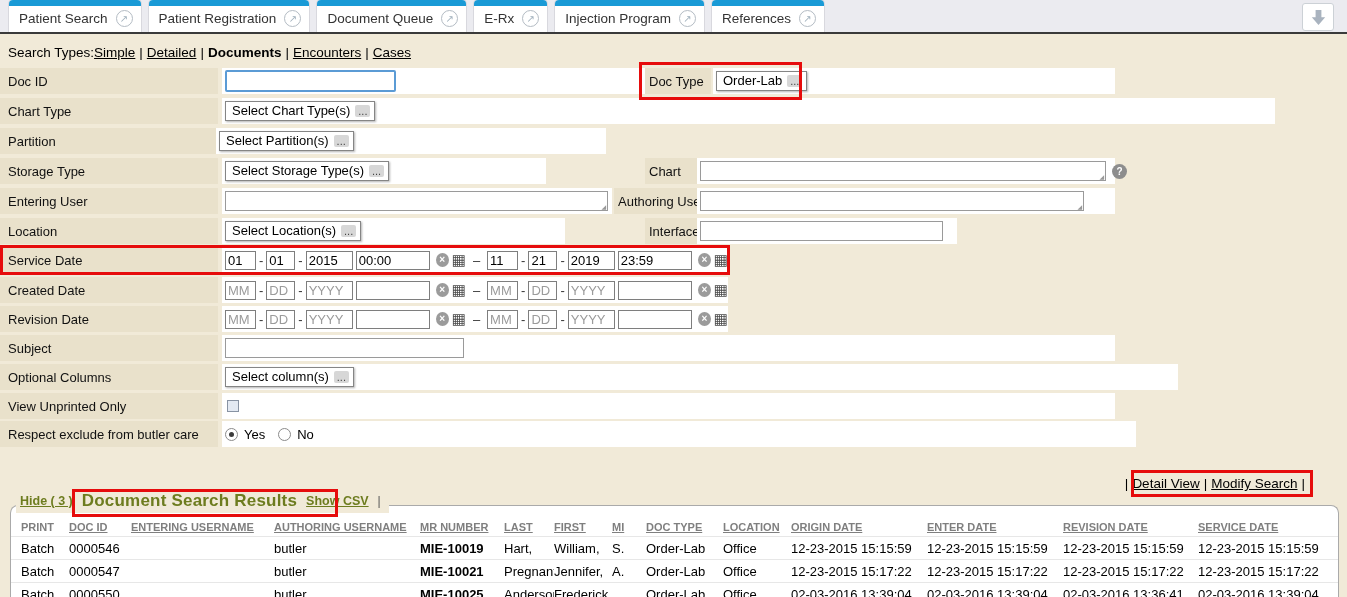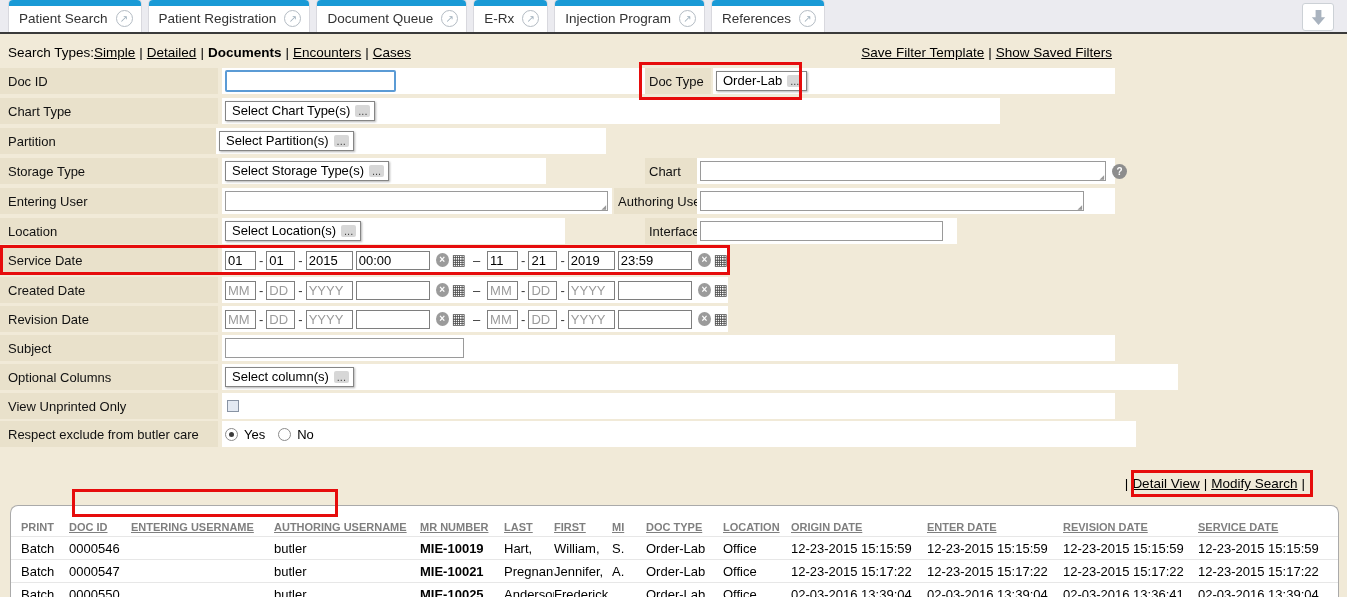--- a/index.html
+++ b/index.html
@@ -13,21 +13,21 @@
   .tabtop{height:6px;background:#199ad6}
   .tabbody{display:flex;align-items:center;gap:8px;padding:4px 8px 5px 10px}
   .tablab{font-size:13.5px;color:#333;white-space:nowrap}
   .tabico{width:17px;height:17px;border:1px solid #b4bcc4;border-radius:50%;color:#9fafbb;
           font-size:10px;display:flex;align-items:center;justify-content:center;
           font-family:"DejaVu Sans",sans-serif;flex:0 0 auto}
   .dlbtn{position:absolute;right:13px;top:3px;width:32px;height:28px;background:#fff;border:1px solid #ccd1d6;
          border-radius:3px;display:flex;align-items:center;justify-content:center;cursor:pointer}
 
   
-  .typesrow{position:absolute;top:45px;left:8px;width:1104px;display:flex;justify-content:space-between;font-size:13.5px;color:#000}
+  .typesrow{position:absolute;top:45px;left:8px;width:1104px;display:flex;font-size:13.5px;color:#000}
   .lnk{color:#000;text-decoration:underline;cursor:pointer}
   .active-type{font-weight:bold;text-decoration:none}
   .pipe{margin:0 4px;color:#000}
 
   
   .frow{position:absolute;left:0;height:26px;font-size:13px}
   .lbl{position:absolute;left:0;top:0;bottom:0;width:218px;background:#e9e1cb;padding-left:8px;
        display:flex;align-items:center;color:#111;white-space:nowrap}
   .lbl.r{left:645px;width:66px;padding-left:4px;overflow:visible}
   .lbl.r2{left:614px;width:83px;padding-left:4px}
@@ -138,42 +138,39 @@
       <svg width="15" height="17" viewBox="0 0 15 17">
         <path d="M4.6 1 h5.8 v7.2 h3.8 L7.5 16 0.8 8.2 h3.8 z" fill="#a9b3bf"></path>
       </svg>
     </button>
   </div>
 
   <div class="typesrow">
     <div>
       <span>Search Types:</span><a class="lnk">Simple</a><span class="pipe">|</span><a class="lnk">Detailed</a><span class="pipe">|</span><span class="active-type">Documents</span><span class="pipe">|</span><a class="lnk">Encounters</a><span class="pipe">|</span><a class="lnk">Cases</a>
     </div>
-    <div>
-      <a class="lnk">Save Filter Template</a><span class="pipe">|</span><a class="lnk">Show Saved Filters</a>
-    </div>
   </div>
 
   <div class="frow" style="top:68px">
     <div class="lbl">Doc ID</div>
     <div class="fld" style="left:222px;width:423px">
       <input class="txt focused" style="width: 171px;" value="">
     </div>
     <div class="lbl r">Doc Type</div>
     <div class="fld" style="left:713px;width:402px">
       <button class="selbtn">
           <span>Order-Lab</span>
           <span class="dots">...</span>
         </button>
     </div>
   </div>
 
   <div class="frow" style="top:98px">
     <div class="lbl">Chart Type</div>
-    <div class="fld" style="left:222px;width:778px">
+    <div class="fld" style="left:222px;width:1053px">
       <button class="selbtn">
           <span>Select Chart Type(s)</span>
           <span class="dots">...</span>
         </button>
     </div>
   </div>
 
   <div class="frow" style="top:128px">
     <div class="lbl">Partition</div>
     <div class="fld" style="left:216px;width:390px">
@@ -419,19 +416,25 @@
             <td>Order-Lab</td>
             <td>Office</td>
             <td>02-03-2016 13:39:04</td>
             <td>02-03-2016 13:39:04</td>
             <td>02-03-2016 13:36:41</td>
             <td>02-03-2016 13:39:04</td>
           </tr>
         </tbody>
     </table>
   </div>
+  <div class="legend">
+    <a class="olnk">Hide ( 3 )</a>
+    <span class="rtitle">Document Search Results</span>
+    <a class="olnk">Show CSV</a>
+    <span class="lpipe">|</span>
+  </div>
 
   <div class="redbox" style="left:639px;top:62px;width:163px;height:38px"></div>
   <div class="redbox" style="left:0;top:245px;width:730px;height:30px"></div>
   <div class="redbox" style="left:1131px;top:470px;width:182px;height:27px"></div>
   <div class="redbox" style="left:72px;top:489px;width:266px;height:28px;z-index:10"></div>
 
 </div>
 
 </body></html>

